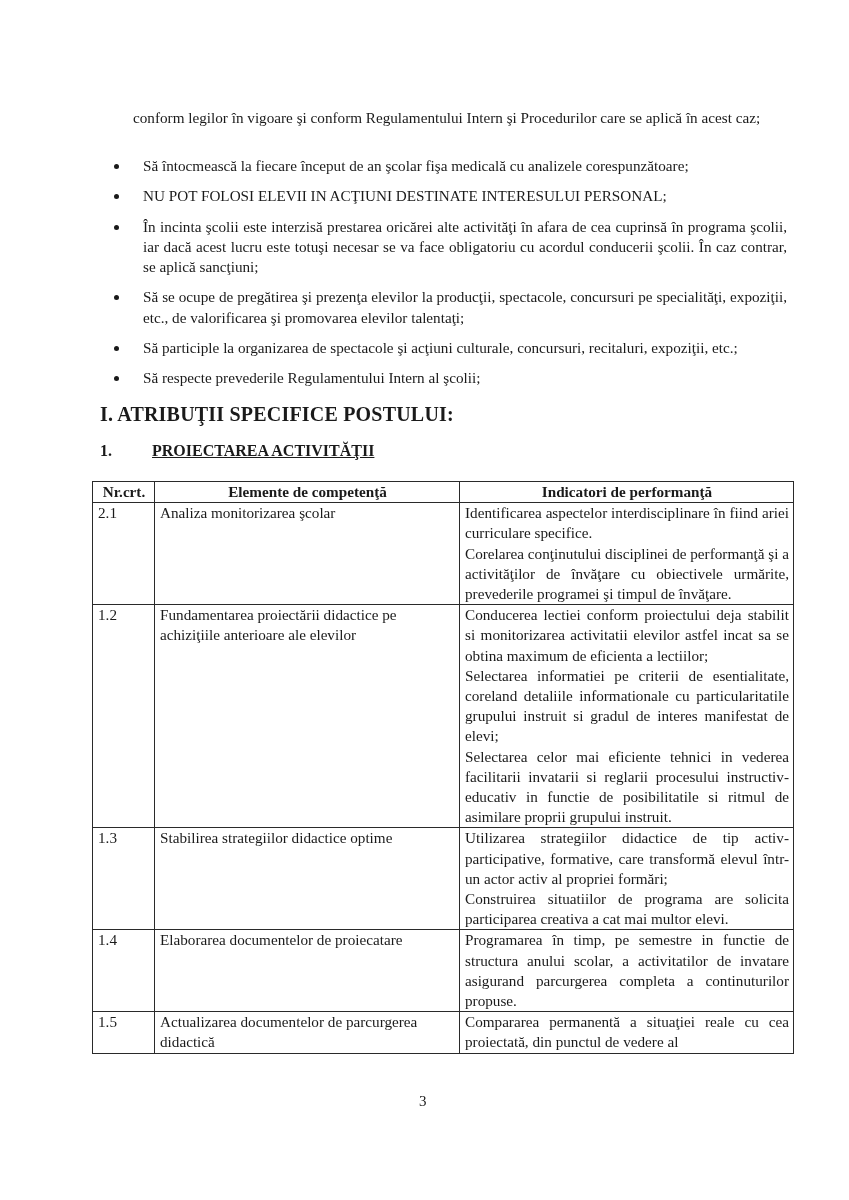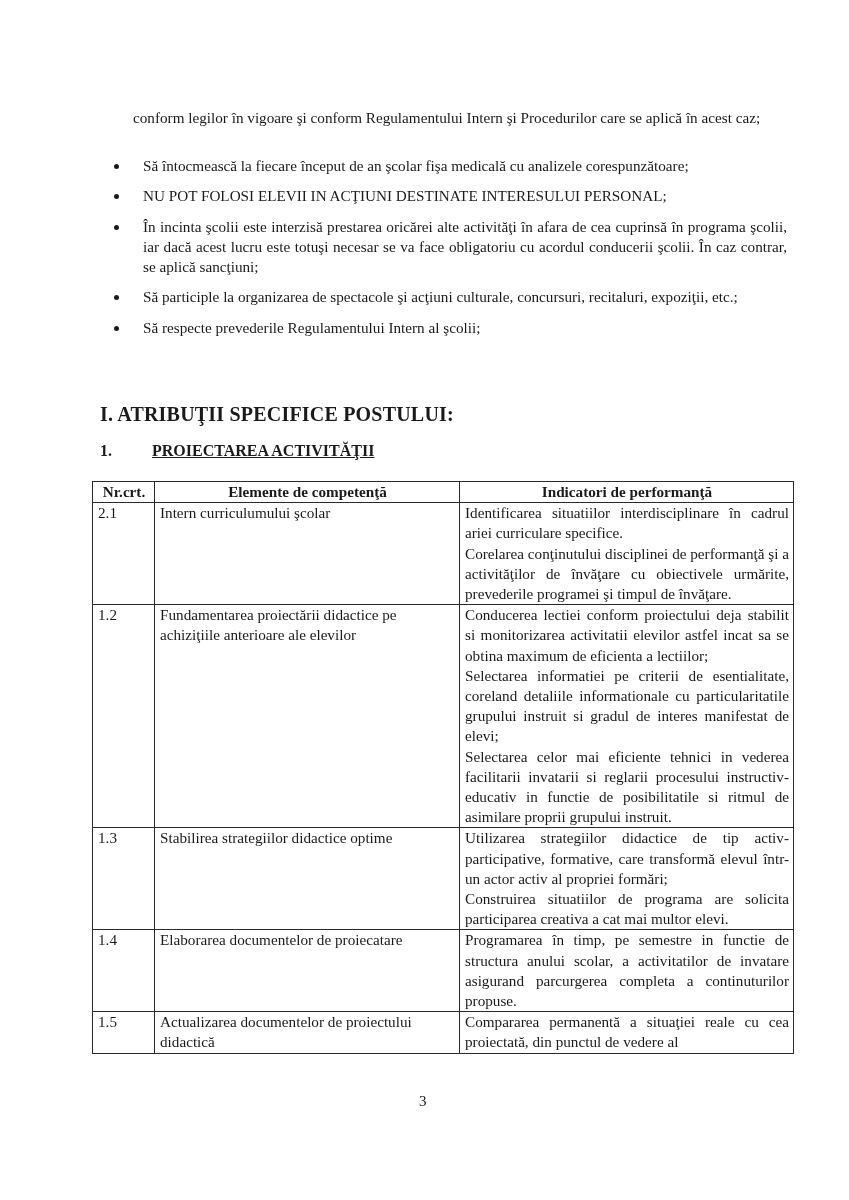--- a/index.html
+++ b/index.html
@@ -44,20 +44,21 @@
 <body>
 
 <div class="page">
 
   <div class="cont">conform legilor în vigoare şi conform Regulamentului Intern şi Procedurilor care se aplică în acest caz;</div>
 
   <ul class="bullets">
     <li>Să întocmească la fiecare început de an şcolar fişa medicală cu analizele corespunzătoare;</li>
     <li>NU POT FOLOSI ELEVII IN ACŢIUNI DESTINATE INTERESULUI PERSONAL;</li>
     <li>În incinta şcolii este interzisă prestarea oricărei alte activităţi în afara de cea cuprinsă în programa şcolii, iar dacă acest lucru este totuşi necesar se va face obligatoriu cu acordul conducerii şcolii. În caz contrar, se aplică sancţiuni;</li>
+    <li>Să se ocupe de pregătirea şi prezenţa elevilor la producţii, spectacole, concursuri pe specialităţi, expoziţii, etc., de valorificarea şi promovarea elevilor talentaţi;</li>
     <li>Să participle la organizarea de spectacole şi acţiuni culturale, concursuri, recitaluri, expoziţii, etc.;</li>
     <li>Să respecte prevederile Regulamentului Intern al şcolii;</li>
   </ul>
 
   <div class="h1">I. ATRIBUŢII SPECIFICE POSTULUI:</div>
 
   <div class="h2">
     <span class="num">1.</span><span>PROIECTAREA ACTIVITĂŢII</span>
   </div>
 
@@ -65,23 +66,23 @@
     <thead>
       <tr>
         <th class="c1">Nr.crt.</th>
         <th class="c2">Elemente de competenţă</th>
         <th class="c3">Indicatori de performanţă</th>
       </tr>
     </thead>
     <tbody>
       <tr>
         <td>2.1</td>
-        <td class="just">Intern curriculumului şcolar</td>
+        <td class="just">Analiza monitorizarea şcolar</td>
         <td>
-          <span class="para">Identificarea situatiilor interdisciplinare în cadrul ariei curriculare specifice.</span>
+          <span class="para">Identificarea aspectelor interdisciplinare în fiind ariei curriculare specifice.</span>
           <span class="para">Corelarea conţinutului disciplinei de performanţă şi a activităţilor de învăţare cu obiectivele urmărite, prevederile programei şi timpul de învăţare.</span>
         </td>
       </tr>
       <tr>
         <td>1.2</td>
         <td class="just">Fundamentarea proiectării didactice pe achiziţiile anterioare ale elevilor</td>
         <td>
           <span class="para">Conducerea lectiei conform proiectului deja stabilit si monitorizarea activitatii elevilor astfel incat sa se obtina maximum de eficienta a lectiilor;</span>
           <span class="para">Selectarea informatiei pe criterii de esentialitate, coreland detaliile informationale cu particularitatile grupului instruit si gradul de interes manifestat de elevi;</span>
           <span class="para">Selectarea celor mai eficiente tehnici in vederea facilitarii invatarii si reglarii procesului instructiv-educativ in functie de posibilitatile si ritmul de asimilare proprii grupului instruit.</span>
@@ -97,21 +98,21 @@
       </tr>
       <tr>
         <td>1.4</td>
         <td class="just">Elaborarea documentelor de proiecatare</td>
         <td>
           <span class="para">Programarea în timp, pe semestre in functie de structura anului scolar, a activitatilor de invatare asigurand parcurgerea completa a continuturilor propuse.</span>
         </td>
       </tr>
       <tr>
         <td>1.5</td>
-        <td class="just">Actualizarea documentelor de proiectului didactică</td>
+        <td class="just">Actualizarea documentelor de parcurgerea didactică</td>
         <td>
           <span class="para">Compararea permanentă a situaţiei reale cu cea proiectată, din punctul de vedere al</span>
         </td>
       </tr>
     </tbody>
   </table>
 
   <div class="pagenum">3</div>
 </div>
 

